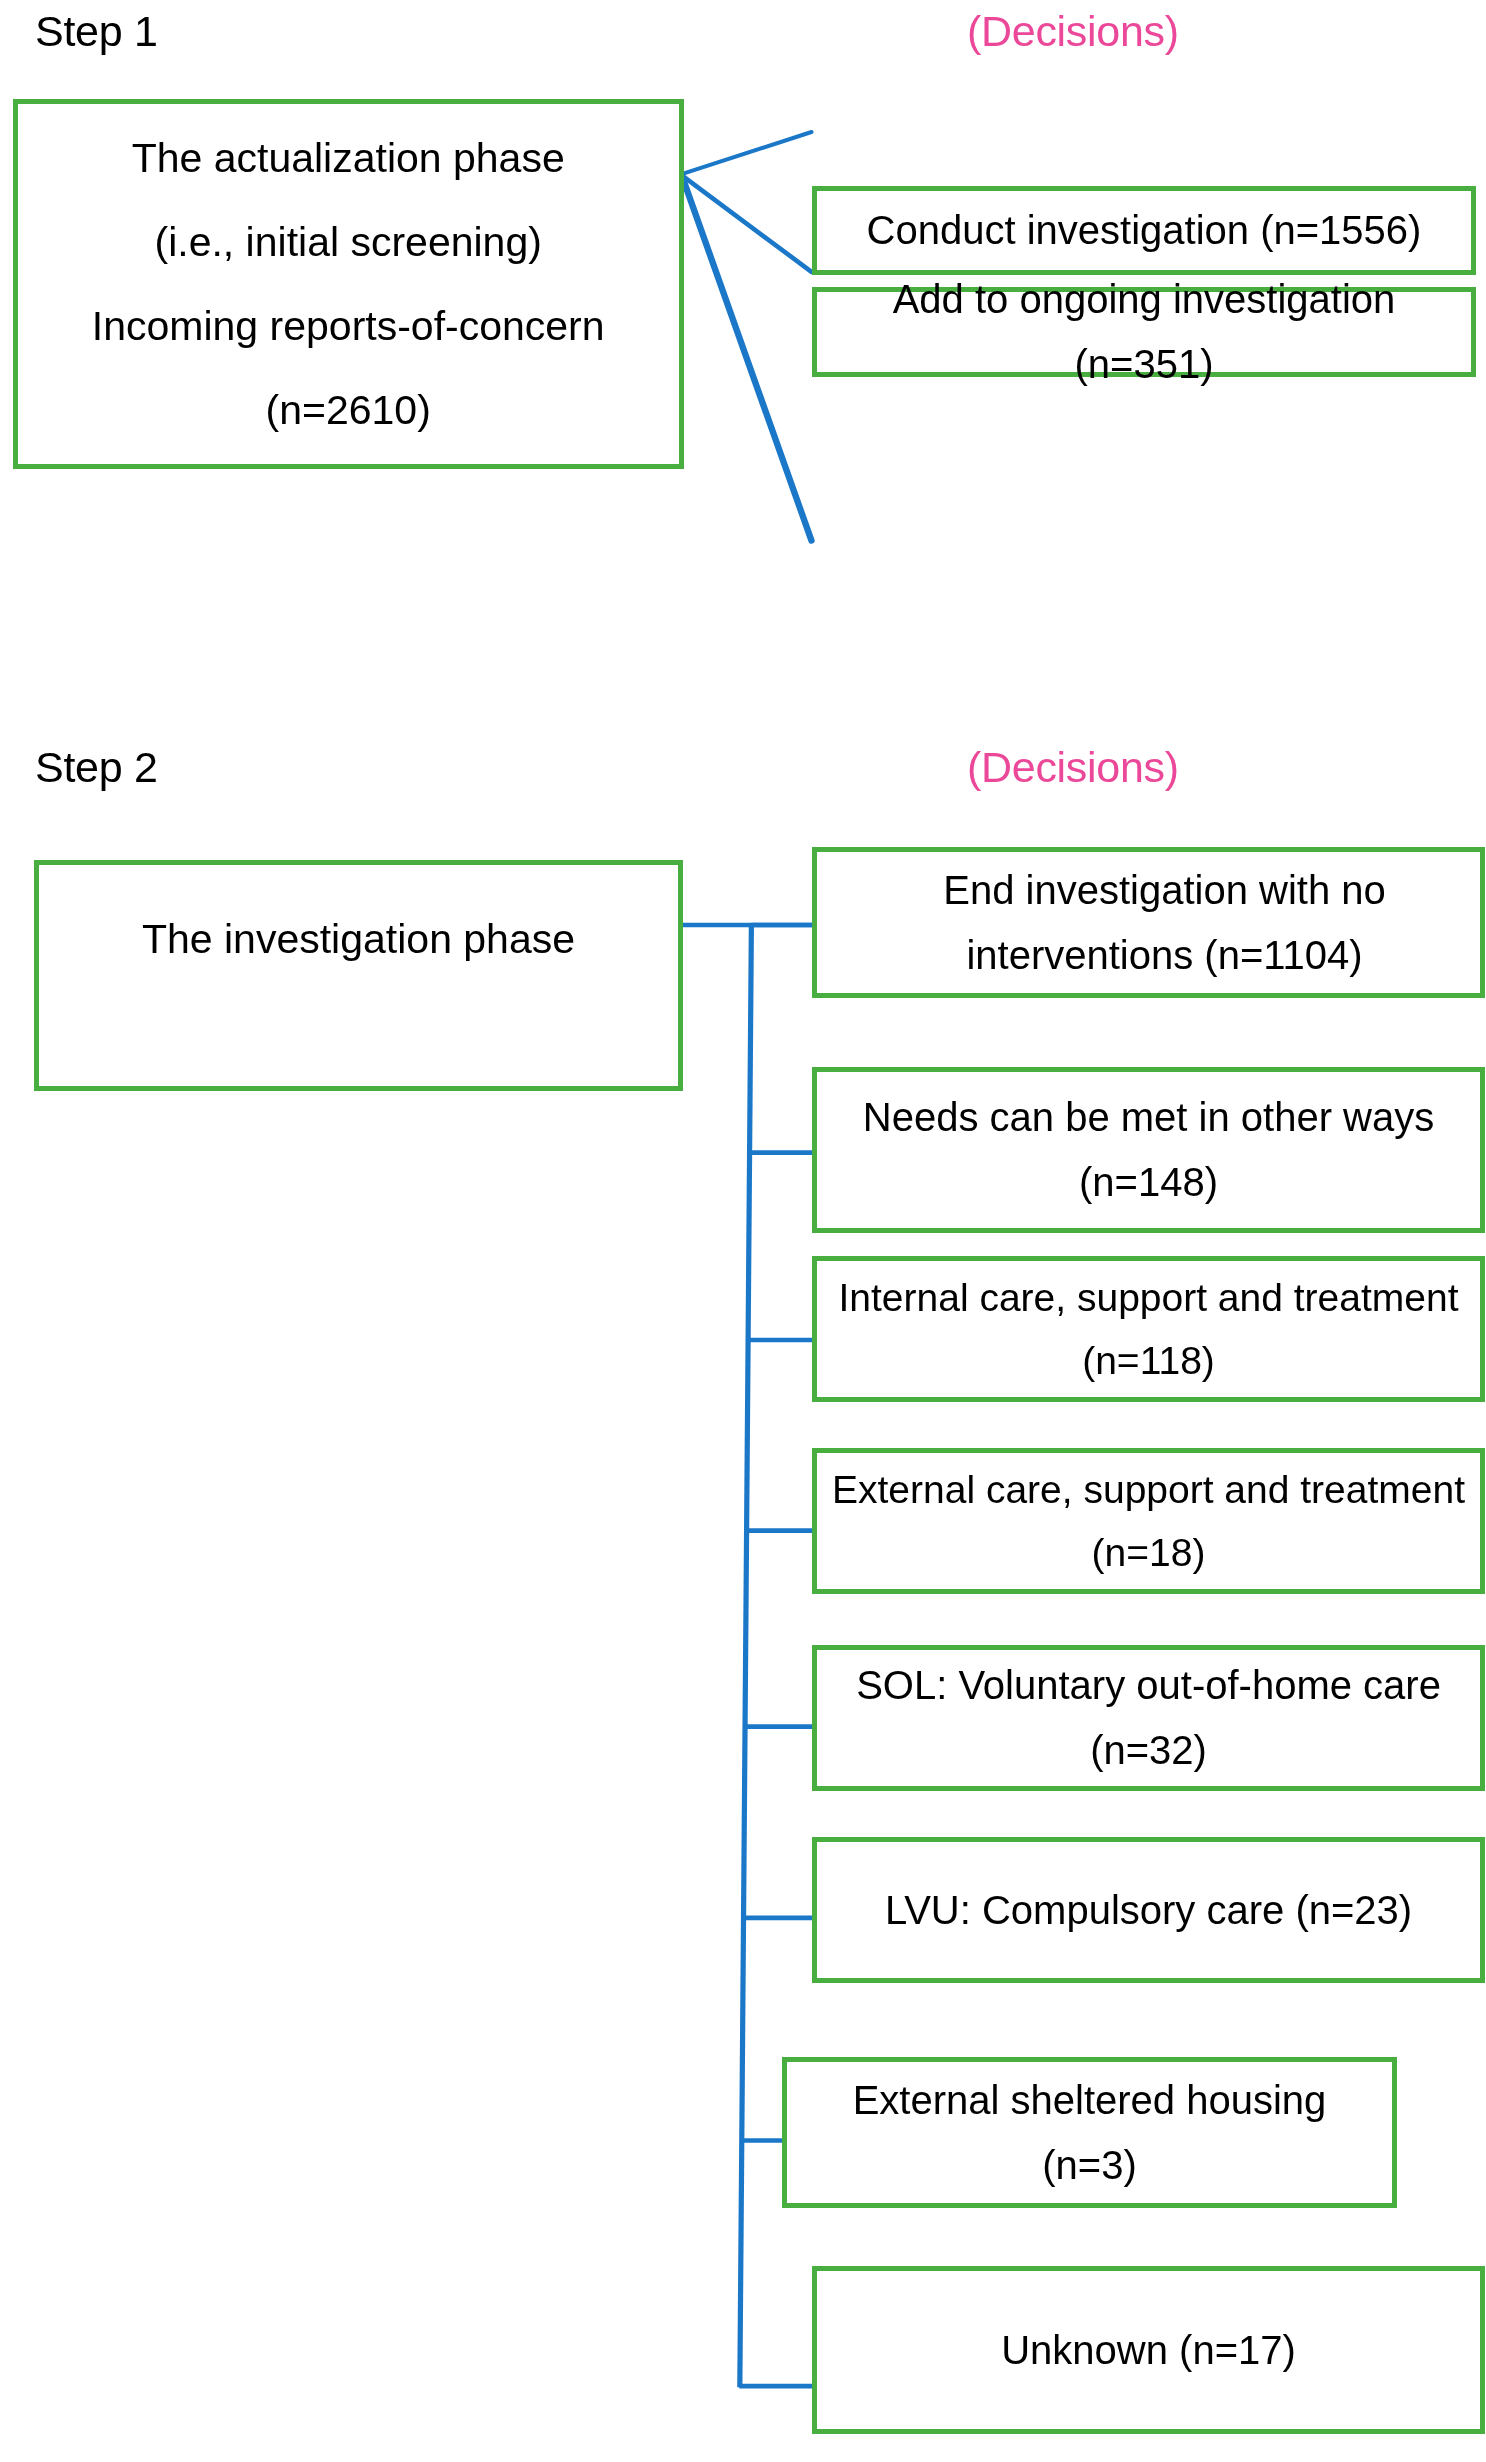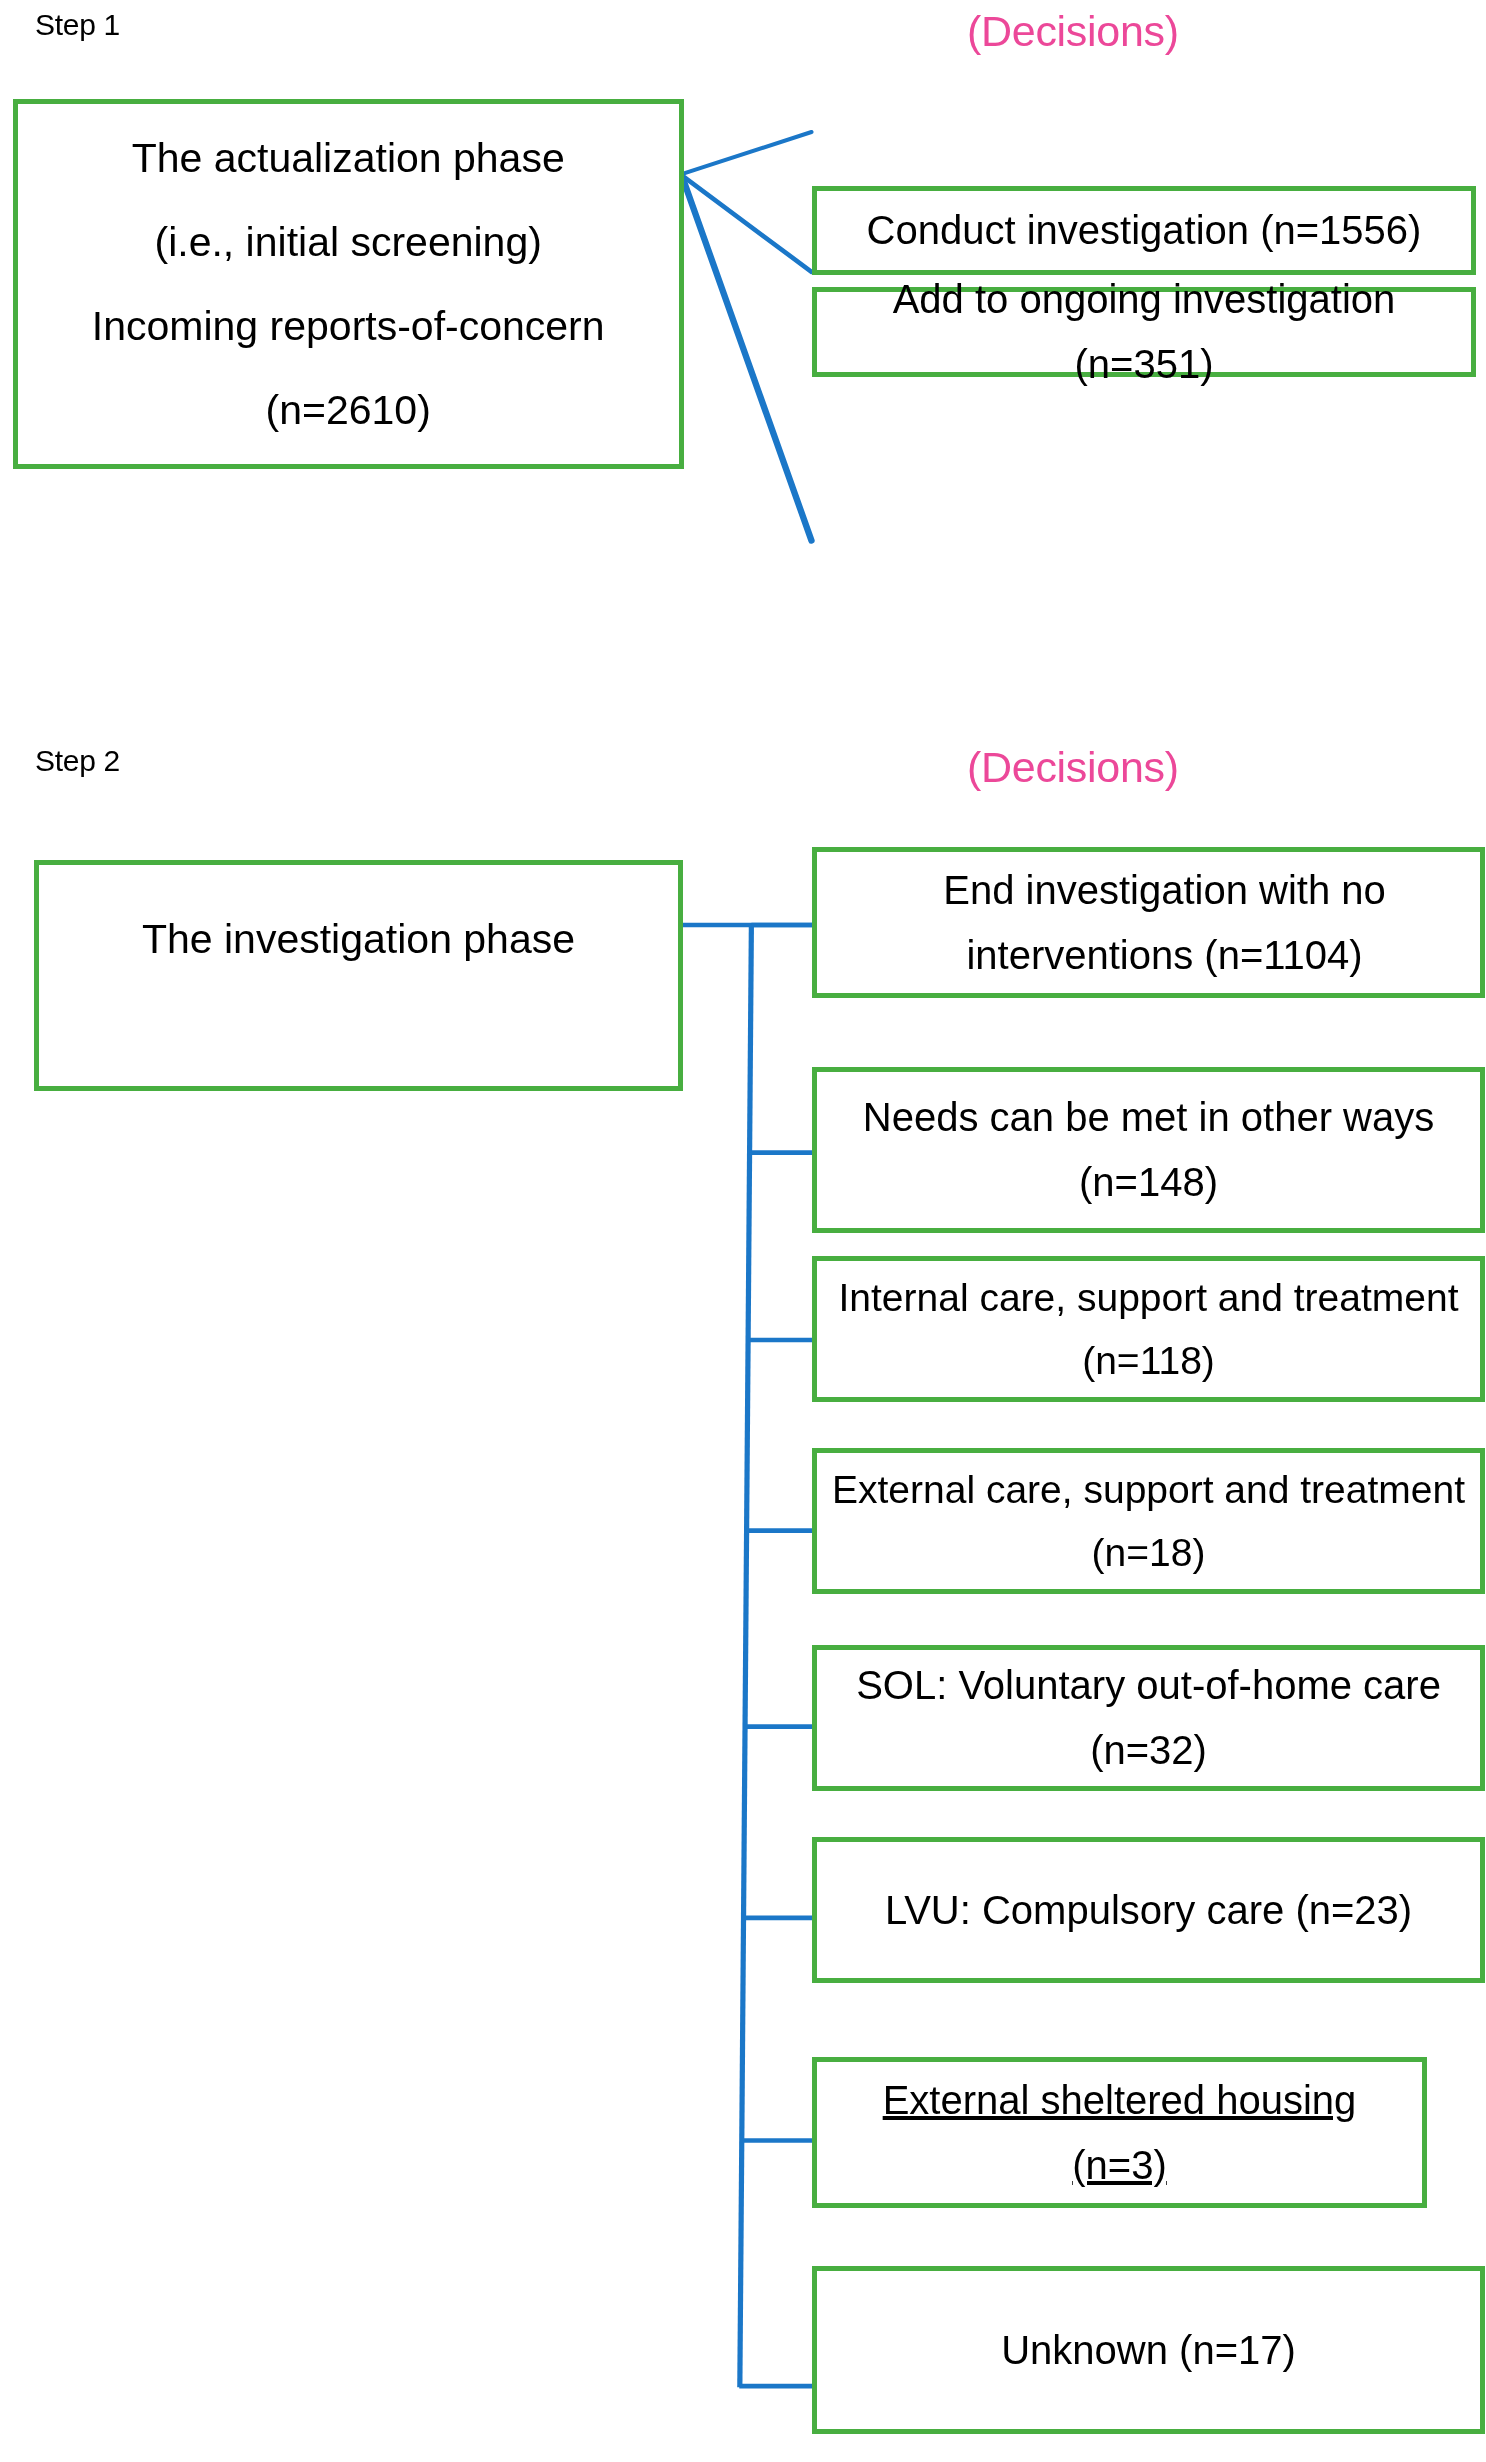--- a/index.html
+++ b/index.html
@@ -21,21 +21,21 @@
   .svg-layer {
     position: absolute;
     left: 0;
     top: 0;
     width: 1486px;
     height: 2462px;
     pointer-events: none;
   }
   .step-label {
     position: absolute;
-    font-size: 30px;
+    font-size: 43px;
     line-height: 1;
     white-space: nowrap;
     color: #000;
     letter-spacing: -0.3px;
   }
   .decisions-label {
     position: absolute;
     font-size: 43px;
     line-height: 1;
     white-space: nowrap;
@@ -148,21 +148,21 @@
   </div>
 
   <div class="node" style="left:812px; top:1645px; width:673px; height:146px;">
     <span class="node-text">SOL: Voluntary out-of-home care (n=32)</span>
   </div>
 
   <div class="node" style="left:812px; top:1837px; width:673px; height:146px;">
     <span class="node-text">LVU: Compulsory care (n=23)</span>
   </div>
 
-  <div class="node" style="left:812px; top:2057px; width:615px; height:151px;text-decoration:underline;">
+  <div class="node" style="left:782px; top:2057px; width:615px; height:151px;">
     <span class="node-text">External sheltered housing (n=3)</span>
   </div>
 
   <div class="node" style="left:812px; top:2266px; width:673px; height:168px;">
     <span class="node-text">Unknown (n=17)</span>
   </div>
 
 </div>
 
 

